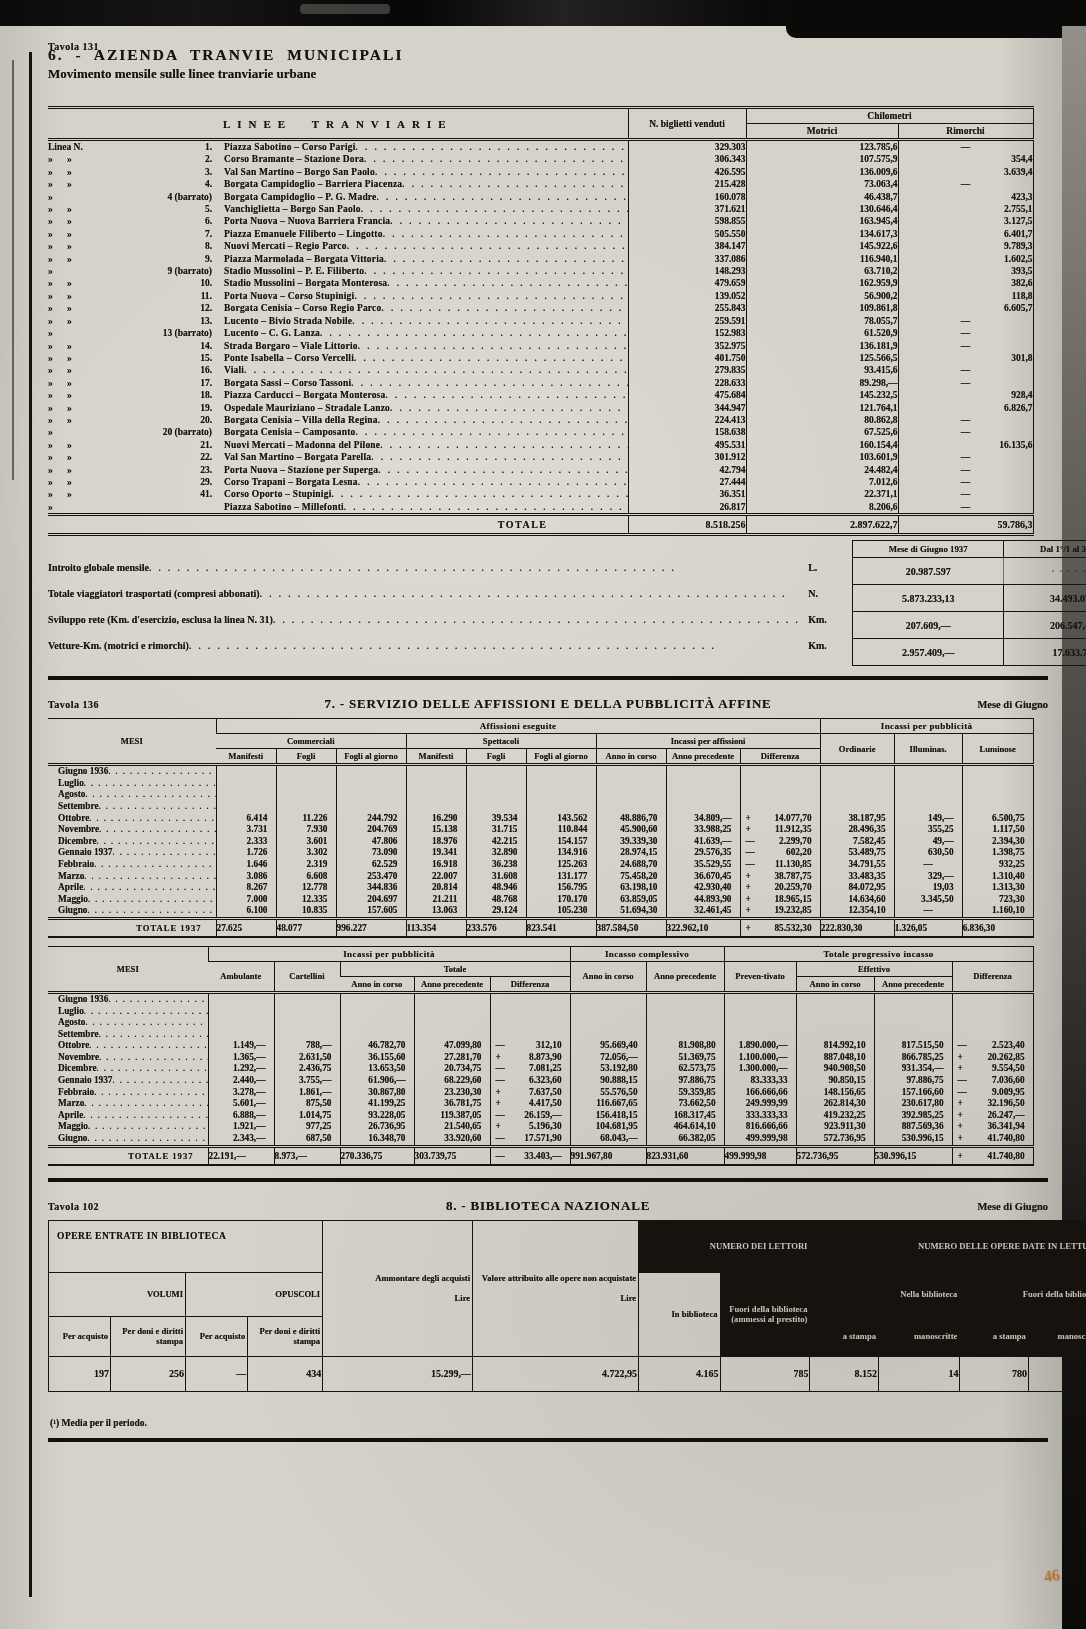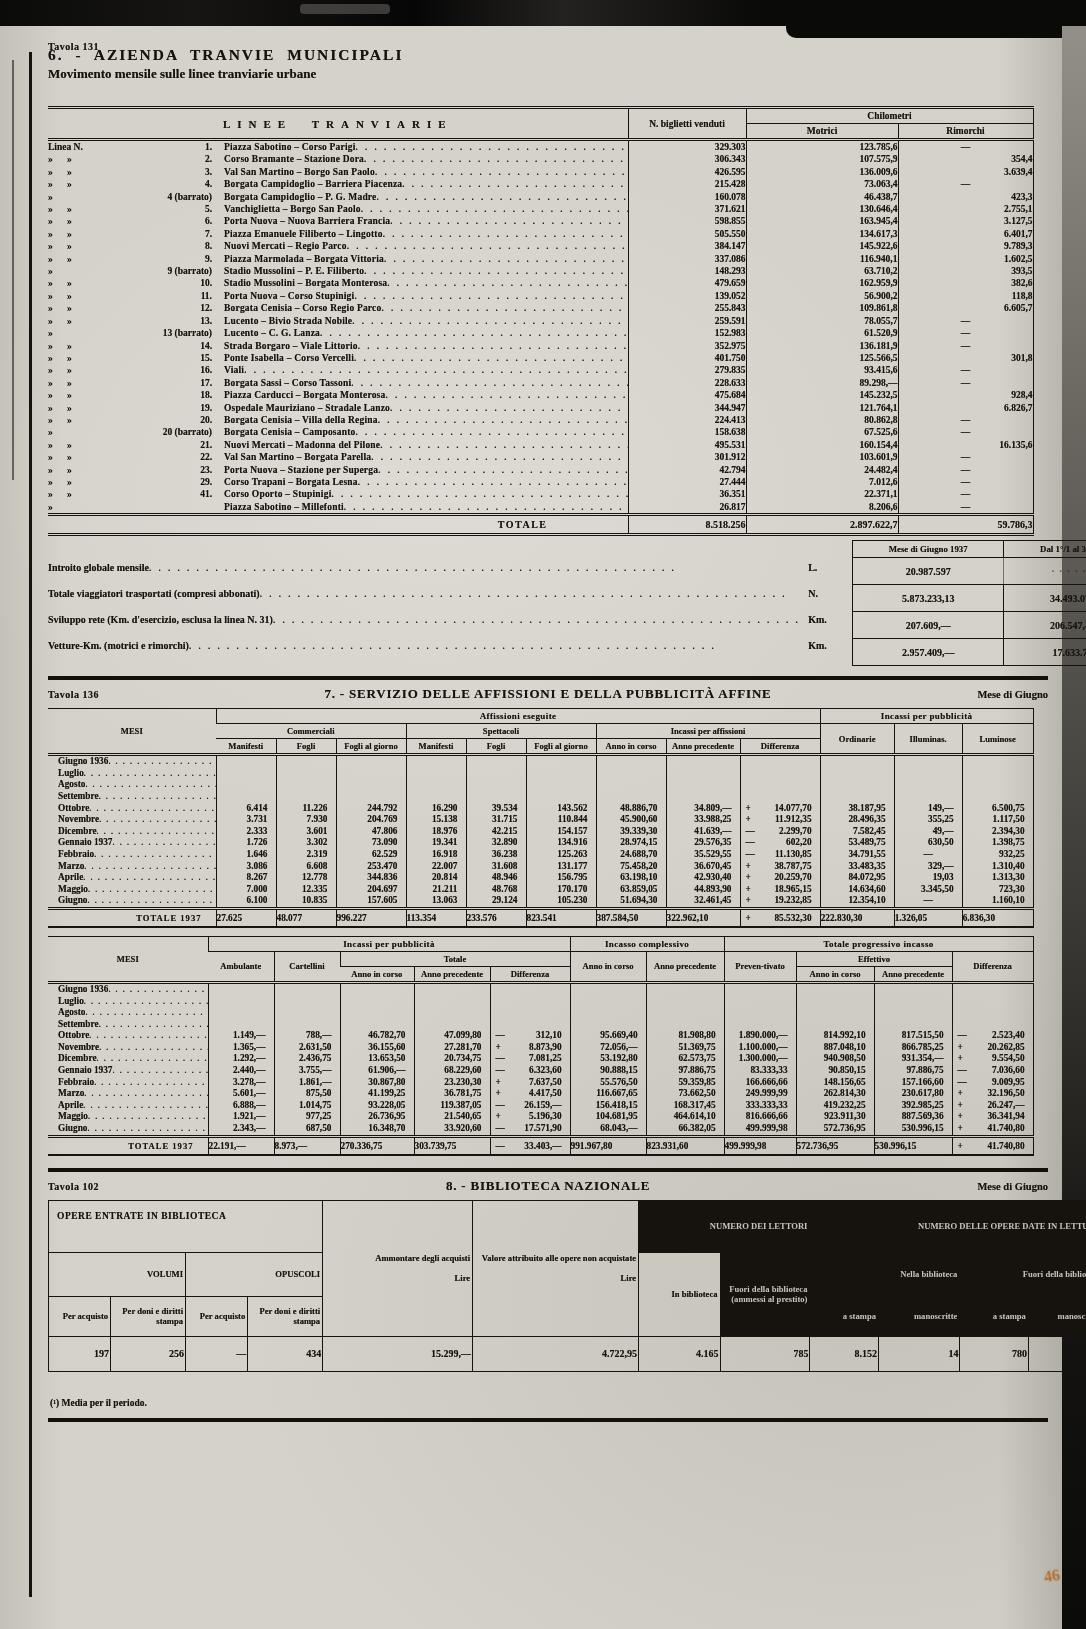--- a/index.html
+++ b/index.html
@@ -69,21 +69,21 @@
   .sum-box{flex:none;width:300px;border:1.5px solid #17140f}
   .sum-head{display:grid;grid-template-columns:1fr 1fr;border-bottom:1px solid #17140f}
   .sum-head > div{font-size:8.8px;font-weight:bold;text-align:center;padding:3px 2px;white-space:nowrap;overflow:hidden}
   .sum-head > div + div{border-left:1.5px solid #17140f}
   .sum-vrow{display:grid;grid-template-columns:1fr 1fr;height:26px;border-bottom:1px solid #17140f}
   .sum-vrow:last-child{border-bottom:none}
   .sum-v{font-size:10px;font-weight:bold;text-align:center;align-self:center;white-space:nowrap;overflow:hidden}
   .sum-vrow > .sum-v + .sum-v{border-left:1.5px solid #17140f;height:100%;display:flex;align-items:center;justify-content:center}
   .faint{opacity:.5;letter-spacing:1px}
   
-  .sec-head{width:1000px;display:flex;align-items:baseline;margin:6px 0 6px 0}
+  .sec-head{width:1000px;display:flex;align-items:baseline;margin:16px 0 6px 0}
   .sec-head .tavola{flex:none;width:150px}
   .sec-head .sec-title{flex:1;text-align:center}
   .sec-head .mese{flex:none;width:150px;text-align:right}
   
   .aff{width:985px;table-layout:fixed;border-top:1px solid #17140f;border-right:1.5px solid #17140f;border-bottom:2px solid #17140f}
   .aff th{font-size:8.6px;font-weight:bold;padding:2px 1px;vertical-align:middle;border-left:1px solid #17140f;border-bottom:1px solid #17140f;overflow:hidden}
   .aff th.nb{border-bottom:none}
   .aff th:first-child,.aff td:first-child{border-left:none}
   .aff thead{border-bottom:3px double #17140f}
   .aff .group{font-size:9px;letter-spacing:.4px}

